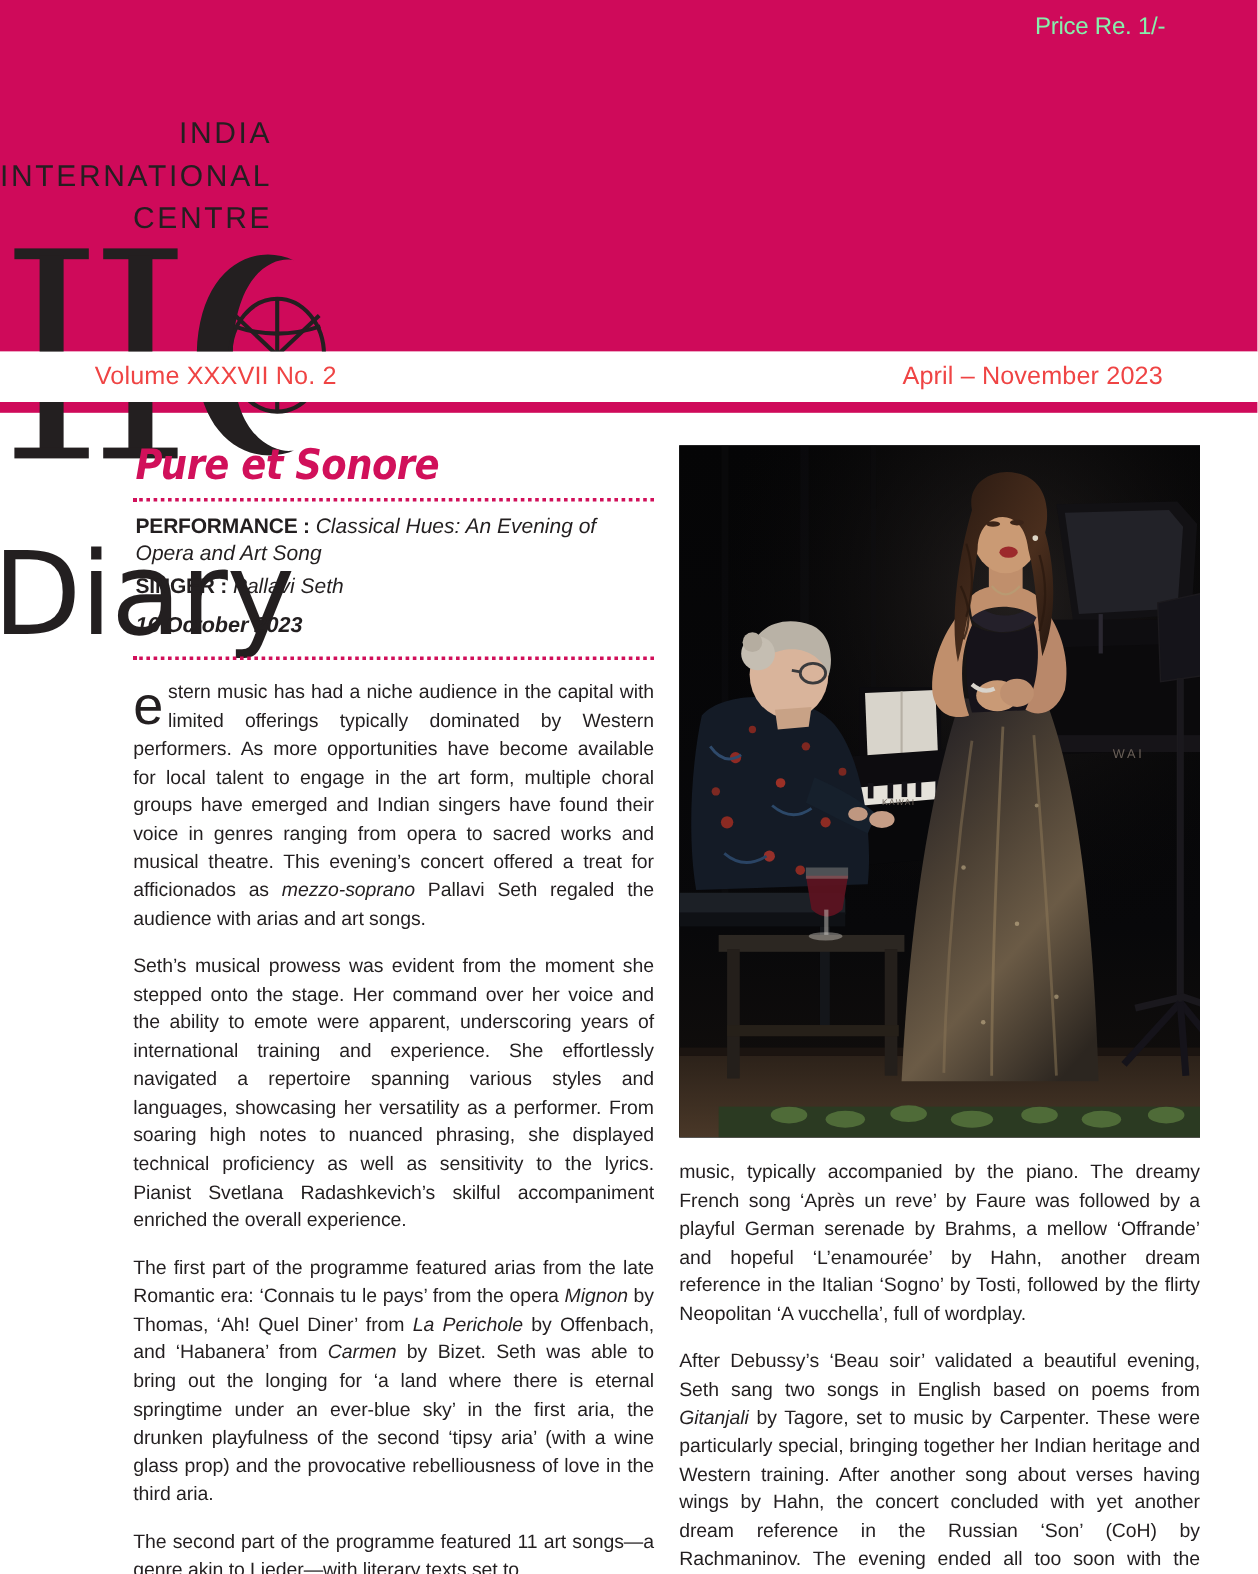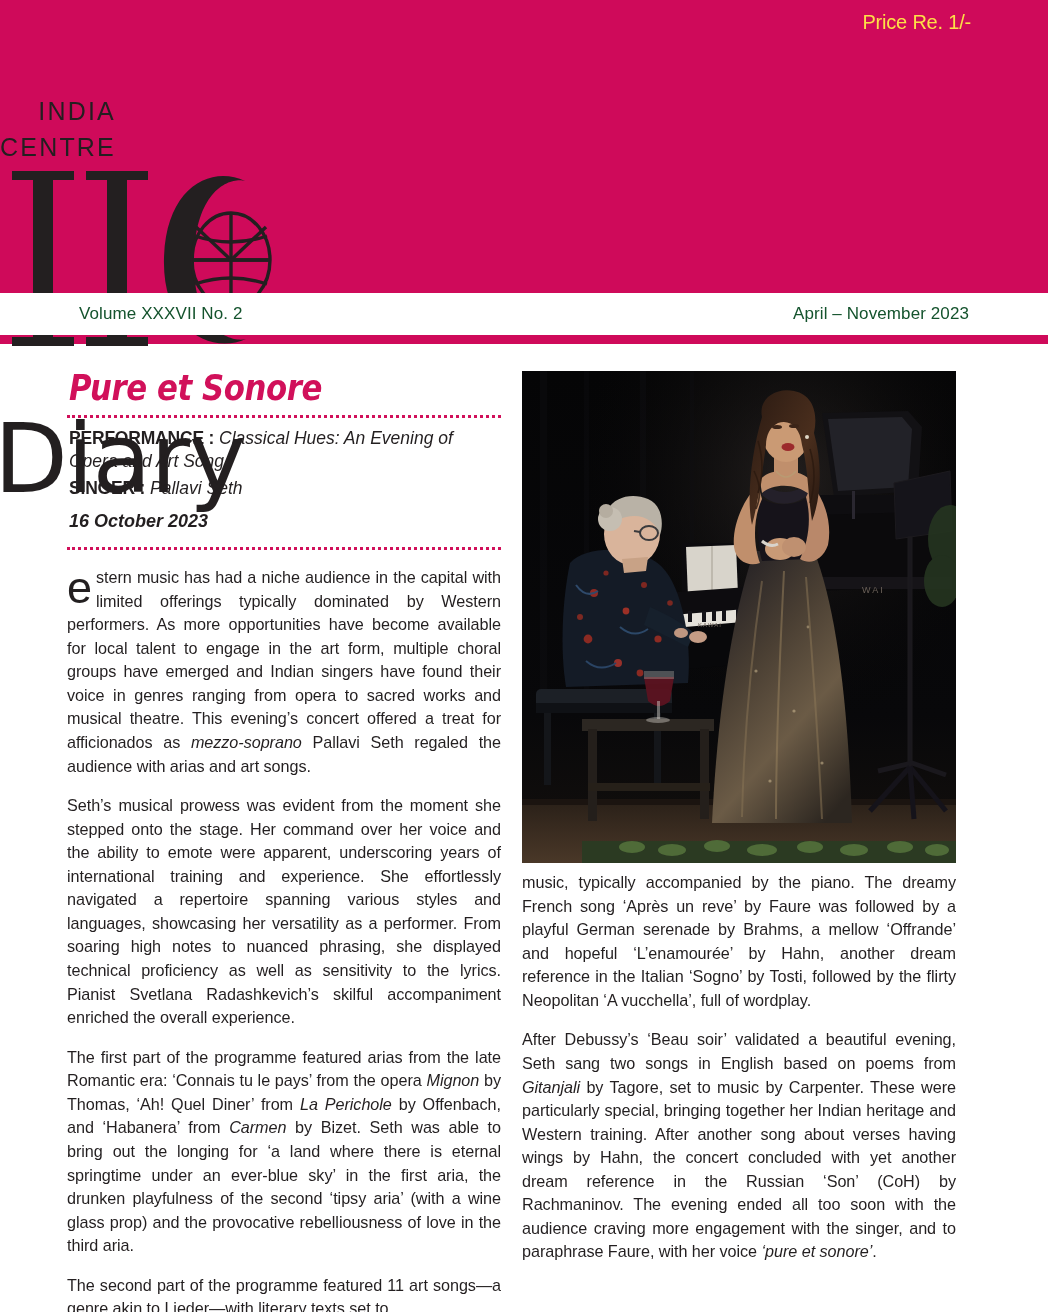--- a/index.html
+++ b/index.html
@@ -21,21 +21,21 @@
     width: 1048px;
     height: 293px;
     background: #cf0a5a;
   }
   .price {
     position: absolute;
     top: 11px; right: 77px;
     font-size: 20px;
     font-weight: 400;
     letter-spacing: -0.2px;
-    color: #fde047;
+    color: #86efac;
   }
   .logo-wrap {
     position: absolute;
     left: 0; right: 0;
     top: 58px;
     display: flex;
     justify-content: center;
     align-items: flex-start;
     flex-direction: column;
   }
@@ -78,34 +78,34 @@
     width: 1048px;
     height: 42px;
     background: #ffffff;
     display: flex;
     align-items: center;
     justify-content: space-between;
     padding: 0 79px;
   }
   .volume-bar .vol-left,
   .volume-bar .vol-right {
-    font-size: 17px;
-    color: #14532d;
+    font-size: 21px;
+    color: #ef4444;
     letter-spacing: 0.1px;
   }
   .magenta-rule {
     width: 1048px;
     height: 9px;
     background: #cf0a5a;
   }
 
   
   .page {
     position: relative;
-    padding: 0 67px;
+    padding: 0 111px;
     height: 968px;
   }
   .columns {
     position: relative;
     display: flex;
     gap: 21px;
     padding-top: 27px;
     height: 100%;
   }
   .col { width: 434px; position: relative; }
@@ -161,25 +161,25 @@
     float: left;
     font-size: 45px;
     line-height: 0.82;
     padding: 4px 4px 0 0;
     font-weight: 400;
   }
 
   
   .photo {
     width: 434px;
-    height: 492px;
+    height: 577px;
     background: #060607;
     position: relative;
     overflow: hidden;
-    margin-bottom: 8px;
+    margin-bottom: 18px;
   }
   .photo svg { display: block; width: 100%; height: 100%; }
 
   
   .byline {
     text-align: right;
     font-size: 17px;
     font-weight: bold;
     letter-spacing: 0.3px;
     margin-top: 20px;
@@ -195,20 +195,21 @@
 </style>
 </head>
 <body>
 
 <div class="masthead">
   <div class="price">Price Re. 1/-</div>
 
   <div class="logo-wrap">
     <div class="logo-words">
       <span>INDIA</span>
+      <span>INTERNATIONAL</span>
       <span>CENTRE</span>
     </div>
 
     <div class="logo-mark">
       <svg width="300" height="190" viewBox="0 0 300 190" aria-hidden="true">
 
         <g fill="#231f20">
           <rect x="6" y="6" width="62" height="9"></rect>
           <rect x="27" y="12" width="20" height="166"></rect>
           <rect x="6" y="172" width="62" height="9"></rect>

